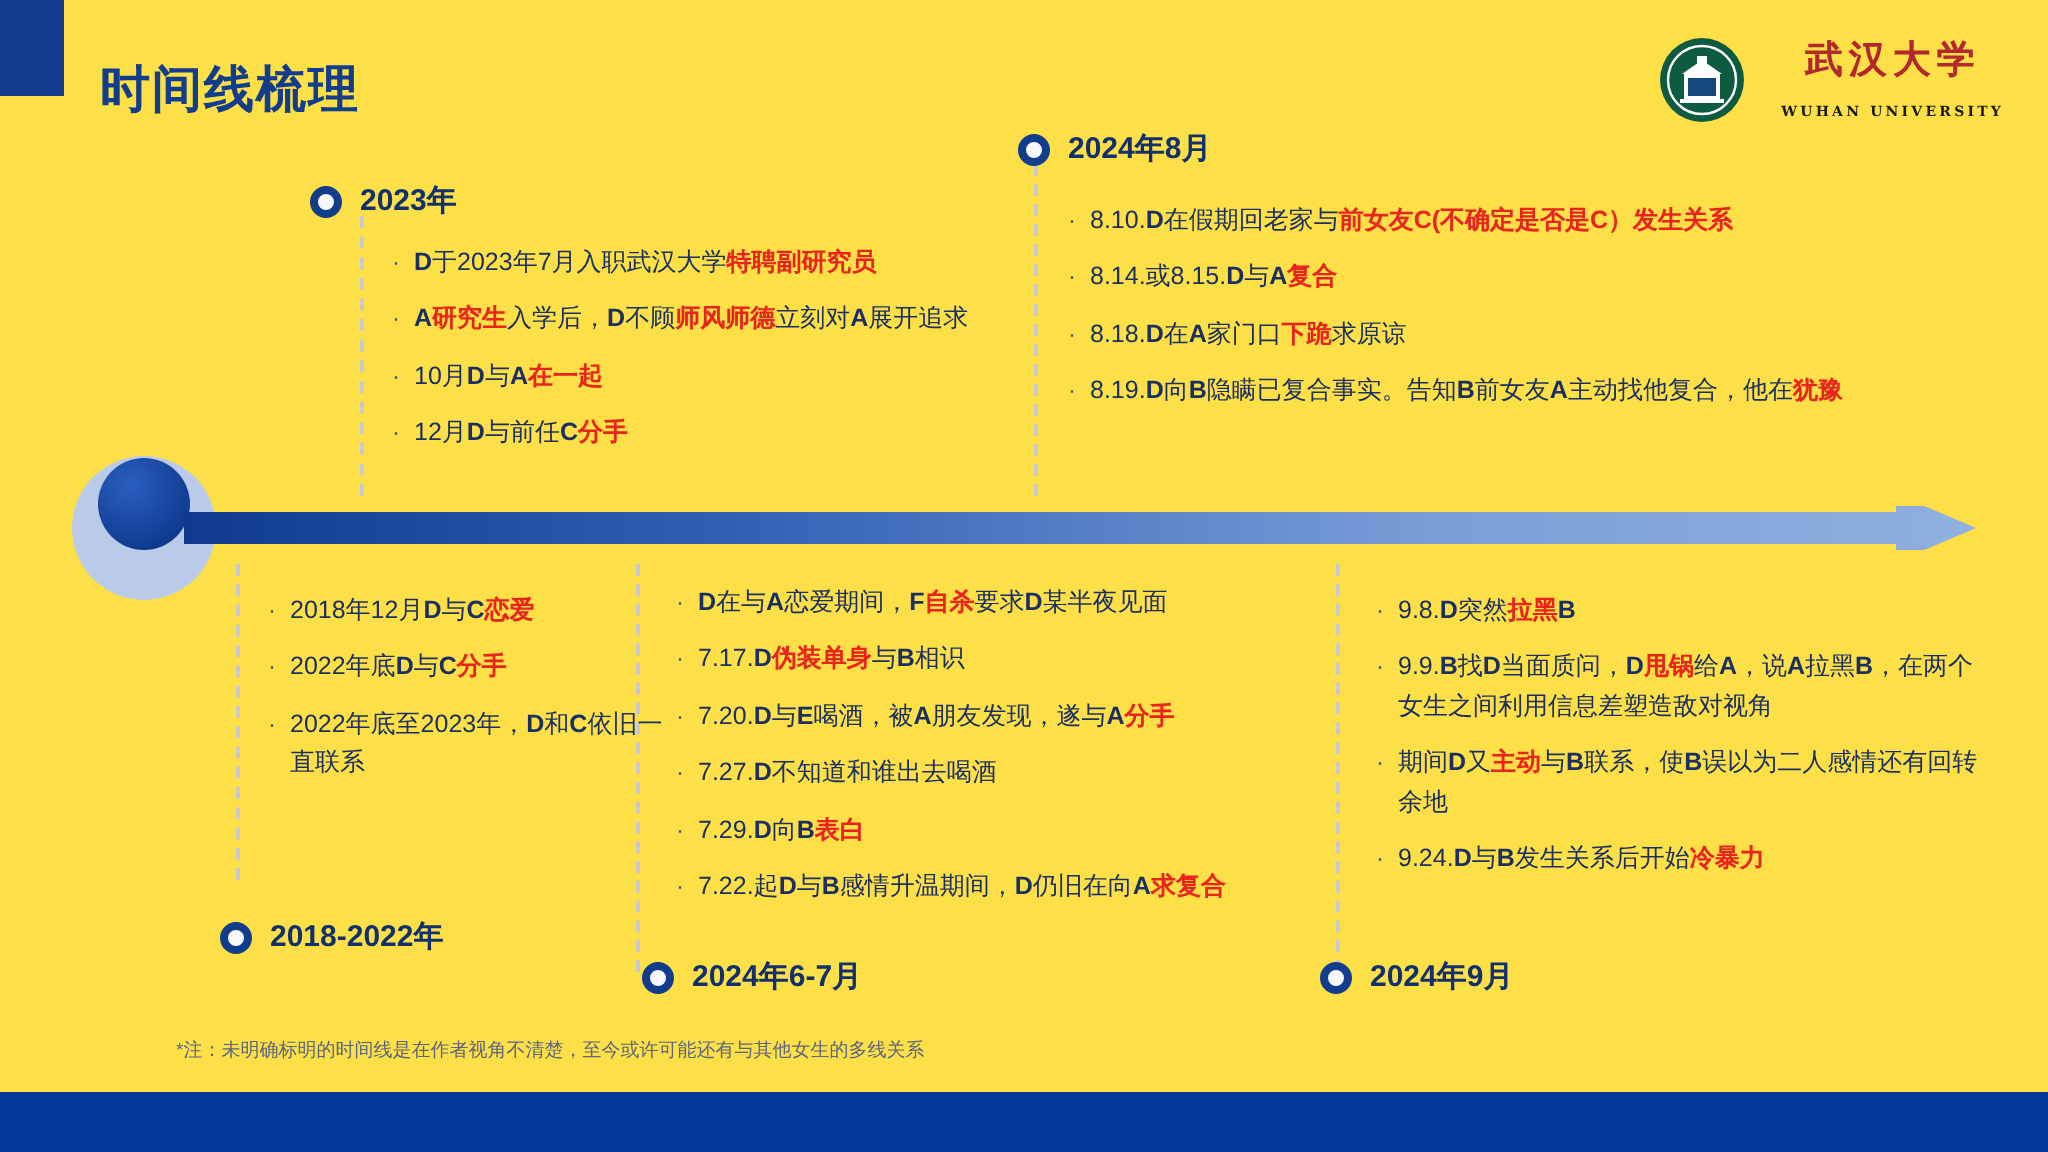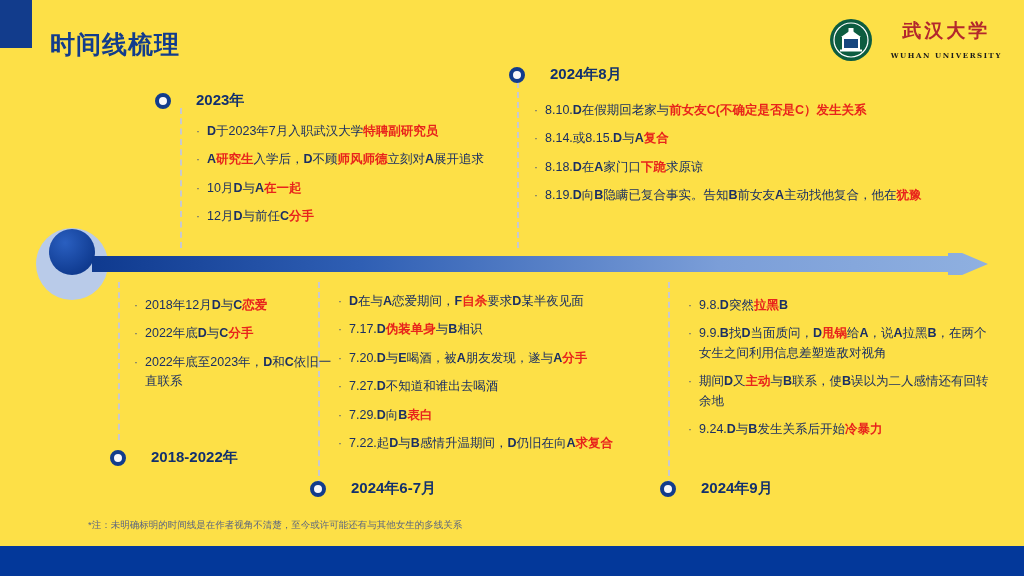--- a/index.html
+++ b/index.html
@@ -36,21 +36,21 @@
   .axis-start-inner{
     position:absolute;left:13px;top:1px;width:46px;height:46px;border-radius:50%;
     background:radial-gradient(circle at 35% 30%,#2a5fc0,#0f3a8f 75%);
   }
   .axis-bar{position:absolute;left:56px;top:13px;width:896px;height:22px;}
 
   
   .dash{position:absolute;border-left:2px dashed #c9c9cf;}
 
   
-  .node{position:absolute;display:flex;align-items:center;gap:25px;}
+  .node{position:absolute;display:flex;align-items:center;gap:9px;}
   .ring{width:16px;height:16px;border-radius:50%;border:4px solid #123c8c;box-sizing:border-box;
         background:#f8f8fa;flex:0 0 auto;}
   .node-label{font-size:15px;font-weight:bold;color:#12306e;white-space:nowrap;}
 
   
   .block{position:absolute;}
   .item{
     display:flex;align-items:flex-start;gap:7px;
     font-size:12.5px;color:#1b2f63;line-height:1.55;margin-bottom:9px;
   }
@@ -113,25 +113,25 @@
   <div class="dash" style="left:668px;top:282px;height:204px;"></div>
 
   <div class="node" style="left:155px;top:91px;">
     <span class="ring"></span>
     <span class="node-label">2023年</span>
   </div>
   <div class="node" style="left:509px;top:65px;">
     <span class="ring"></span>
     <span class="node-label">2024年8月</span>
   </div>
-  <div class="node" style="left:110px;top:448px;">
+  <div class="node" style="left:110px;top:459px;">
     <span class="ring"></span>
     <span class="node-label">2018-2022年</span>
   </div>
-  <div class="node" style="left:310px;top:479px;">
+  <div class="node" style="left:321px;top:479px;">
     <span class="ring"></span>
     <span class="node-label">2024年6-7月</span>
   </div>
   <div class="node" style="left:660px;top:479px;">
     <span class="ring"></span>
     <span class="node-label">2024年9月</span>
   </div>
 
   <div class="block" style="left:196px;top:122px;width:300px;">
       <div class="item">

